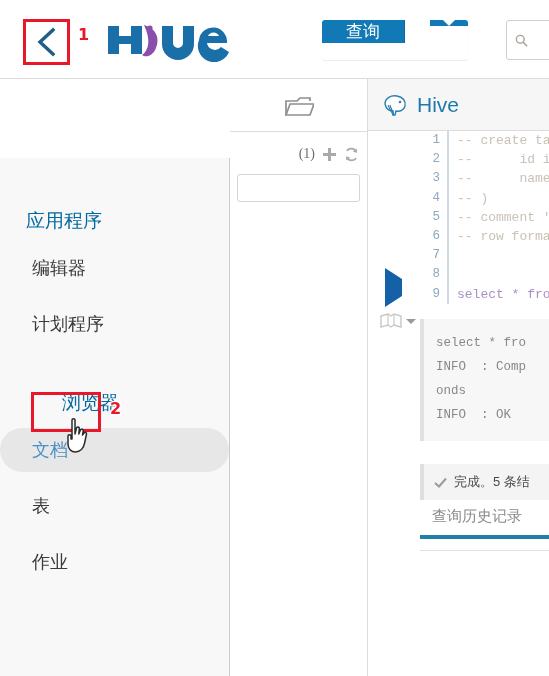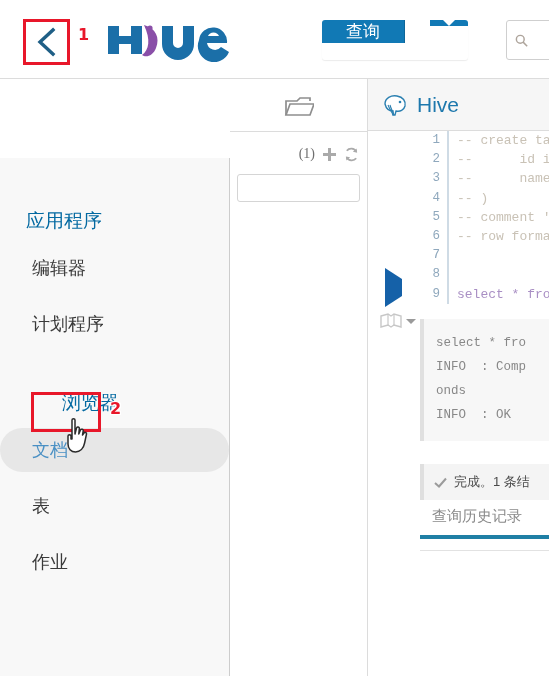--- a/index.html
+++ b/index.html
@@ -291,21 +291,21 @@
 
       <div class="res-block" id="res-log">select * fro
 INFO  : Comp
 onds
 INFO  : OK</div>
 
       <div class="status-block">
         <svg class="check-ico" viewBox="0 0 13 11">
           <polyline points="1,6 5,9.5 12,1.5" fill="none" stroke="#9b9b9b" stroke-width="2"></polyline>
         </svg>
-        <span>完成。1 条结</span>
+        <span>完成。5 条结</span>
       </div>
 
       <div class="hist-tabs">
         <div class="hist-tab-label">查询历史记录</div>
         <div class="hist-underline"></div>
         <div class="hist-botline"></div>
       </div>
     </div>
 
     <div class="sidebar" id="sidebar">

